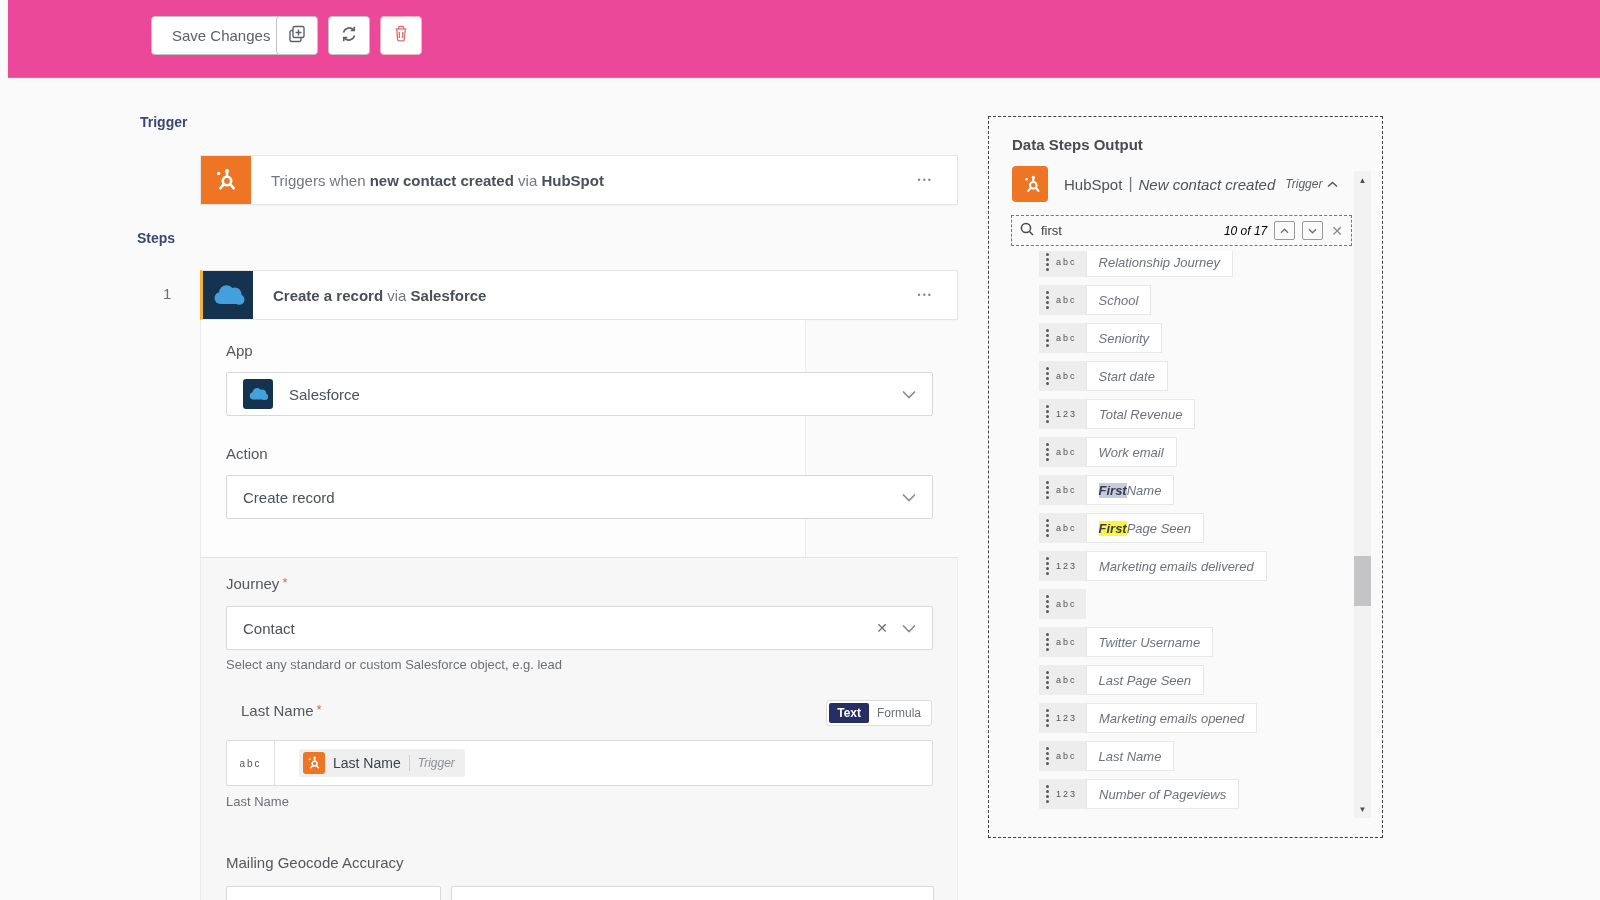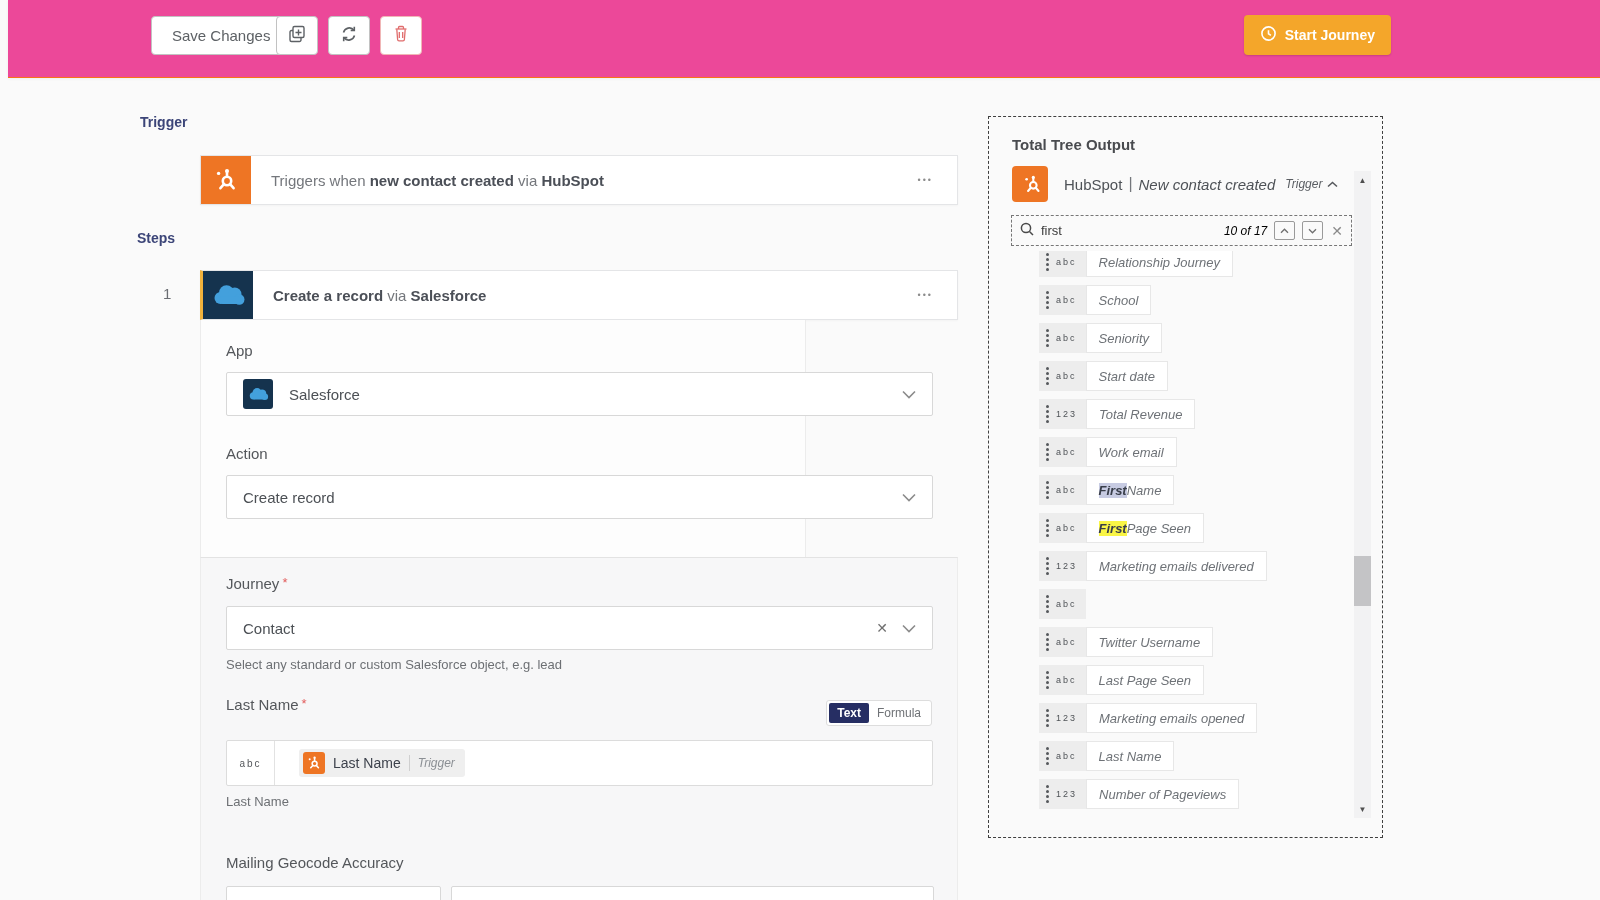--- a/index.html
+++ b/index.html
@@ -141,29 +141,20 @@
     <span>
       <svg width="18" height="19" viewBox="0 0 18 19" fill="none" stroke="#e06c6c" stroke-width="1.3">
         <path d="M3.5 5 h11"></path>
           <path d="M6.5 5 v-1.5 a1 1 0 0 1 1 -1 h3 a1 1 0 0 1 1 1 v1.5"></path>
         <path d="M4.8 5.3 l0.8 10.2 a1.4 1.4 0 0 0 1.4 1.3 h4 a1.4 1.4 0 0 0 1.4 -1.3 l0.8 -10.2"></path>
         <path d="M7.3 8 v6 M10.7 8 v6"></path>
       </svg>
     </span>
   </div>
 
-  <button class="btn-start">
-    <span>
-      <svg width="17" height="17" viewBox="0 0 17 17" fill="none" stroke="#fff" stroke-width="1.6">
-        <circle cx="8.5" cy="8.5" r="6.6"></circle>
-        <path d="M8.5 5.2 v3.5 l2.4 1.6"></path>
-      </svg>
-    </span>
-    <span>Start Journey</span>
-  </button>
 </header>
 
 <div class="section-label lbl-trigger">Trigger</div>
 
 <div class="flow-card card-trigger">
   <div class="app-icon hubspot">
     <svg width="24" height="24" viewBox="0 0 24 24">
       <g stroke="#fff" stroke-width="2.6" stroke-linecap="round" fill="none">
         <circle cx="13" cy="13" r="4.2"></circle>
         <path d="M13 8.8 V3.2"></path>
@@ -240,21 +231,21 @@
       <span class="clear-x">✕</span>
       <span>
         <svg width="14" height="9" viewBox="0 0 14 9" fill="none" stroke="#8b8b8b" stroke-width="1.6">
             <path d="M1 1.5 L7 7.5 L13 1.5"></path>
           </svg>
       </span>
     </span>
   </div>
   <div class="helper" style="top:99px;">Select any standard or custom Salesforce object, e.g. lead</div>
 
-  <div class="fld-label" style="top:138px;">
+  <div class="fld-label" style="top:144px;margin-left:15px;">
     <span>Last Name</span><span class="req">*</span>
   </div>
   <div class="mode-toggle">
     <span class="mode-text">Text</span>
     <span class="mode-formula">Formula</span>
   </div>
 
   <div class="map-input">
     <div class="abc-cell">abc</div>
     <div class="chip">
@@ -276,21 +267,21 @@
     </div>
   </div>
   <div class="helper" style="top:236px;">Last Name</div>
 
   <div class="fld-label" style="top:296px;">Mailing Geocode Accuracy</div>
   <div class="cut-field" style="left:25px; width:215px;"></div>
   <div class="cut-field" style="left:250px; width:483px;"></div>
 </div>
 
 <aside class="data-tree">
-  <div class="dt-title">Total Tree Output</div>
+  <div class="dt-title">Data Steps Output</div>
 
   <div class="dt-source">
     <span class="hs">
       <svg width="19" height="19" viewBox="0 0 24 24">
         <g stroke="#fff" stroke-width="2.6" stroke-linecap="round" fill="none">
           <circle cx="13" cy="13" r="4.2"></circle>
             <path d="M13 8.8 V3.2"></path>
           <path d="M9.9 16.1 L6.4 20.2"></path>
             <path d="M16.1 16.1 L19.6 20.2"></path>
         </g>

